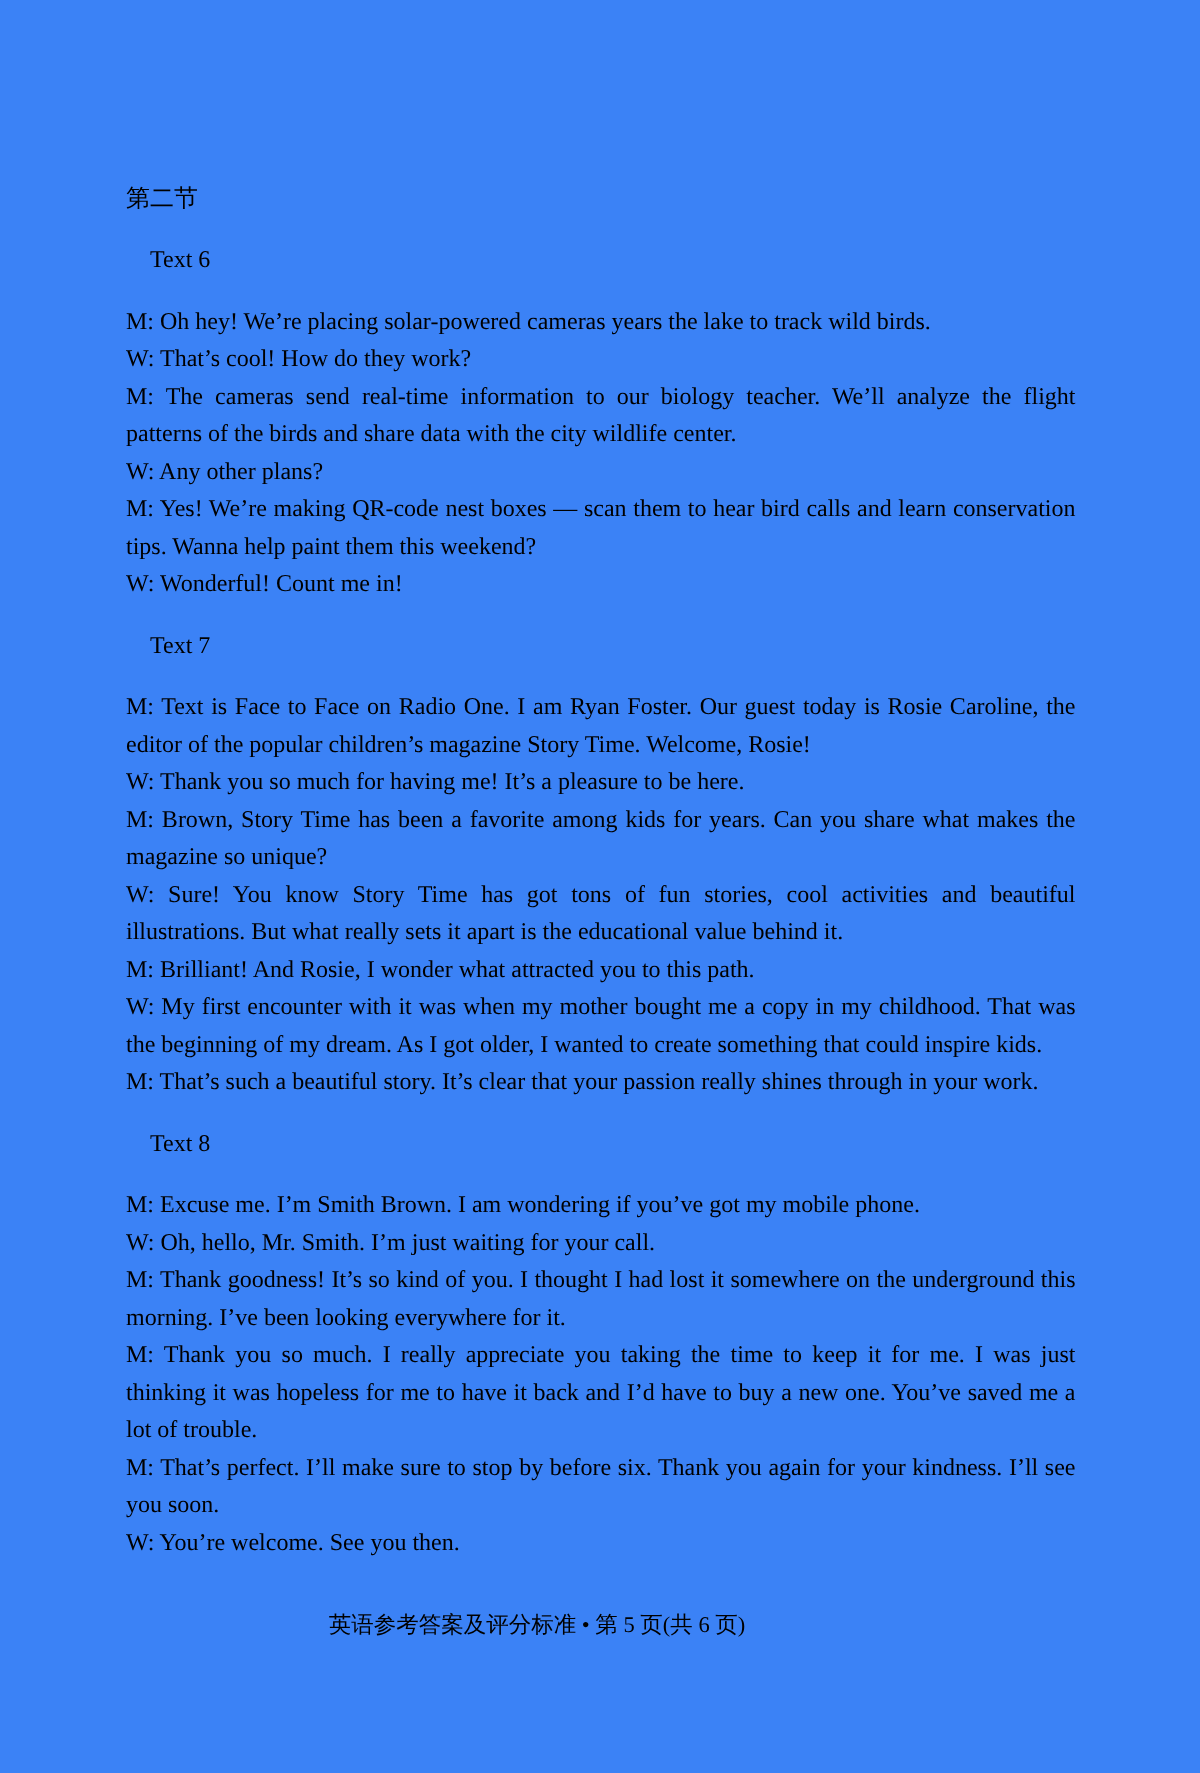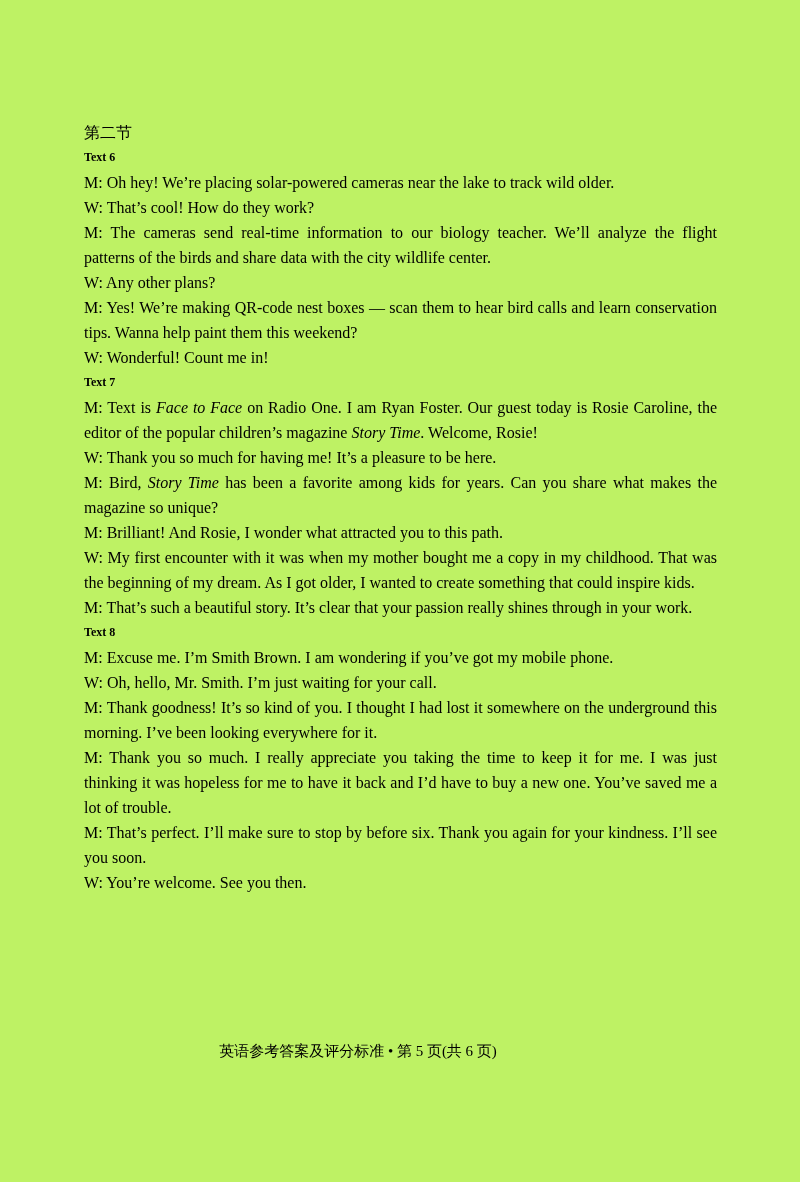--- a/index.html
+++ b/index.html
@@ -1,78 +1,79 @@
 <!DOCTYPE html>
 <html><head>
 <meta charset="utf-8">
 <style>
   html, body { margin: 0; padding: 0; background: #e8e8e8; }
   .page {
     position: relative;
     width: 800px;
     height: 1182px;
     margin: 0 auto;
-    background: #bef264;
+    background: #3b82f6;
     font-family: "Liberation Serif", "DejaVu Serif", serif;
     color: #000000;
     overflow: hidden;
   }
   .content {
     position: absolute;
     top: 120px;
     left: 84px;
     width: 633px;
   }
   .section-label {
     font-size: 16px;
     line-height: 25px;
     margin: 0;
   }
   .text-title {
-    font-weight: bold;
-    font-size: 12px;
+    font-weight: normal;
+    font-size: 16px;
     line-height: 25px;
-    margin: 0;
+    margin: 16px;
   }
   .para {
     font-size: 16px;
     line-height: 25px;
     margin: 0;
     text-align: justify;
     text-justify: inter-word;
   }
-  .it { font-style: italic; }
+  .it { }
   .footer {
     position: absolute;
-    top: 1040px;
+    top: 1073px;
     left: 0;
     width: 716px;
     text-align: center;
     font-size: 15px;
     line-height: 22px;
   }
 </style>
 </head>
 <body>
 
 <div class="page">
   <div class="content">
     <p class="section-label">第二节</p>
     <div>
         <p class="text-title">Text 6</p>
-        <p class="para"><span>M: Oh hey! We’re placing solar-powered cameras near the lake to track wild older.</span></p>
+        <p class="para"><span>M: Oh hey! We’re placing solar-powered cameras years the lake to track wild birds.</span></p>
         <p class="para"><span>W: That’s cool! How do they work?</span></p>
         <p class="para"><span>M: The cameras send real-time information to our biology teacher. We’ll analyze the flight patterns of the birds and share data with the city wildlife center.</span></p>
         <p class="para"><span>W: Any other plans?</span></p>
         <p class="para"><span>M: Yes! We’re making QR-code nest boxes — scan them to hear bird calls and learn conservation tips. Wanna help paint them this weekend?</span></p>
         <p class="para"><span>W: Wonderful! Count me in!</span></p>
         <p class="text-title">Text 7</p>
         <p class="para"><span>M: Text is </span><span class="it">Face to Face</span><span> on Radio One. I am Ryan Foster. Our guest today is Rosie Caroline, the editor of the popular children’s magazine </span><span class="it">Story Time</span><span>. Welcome, Rosie!</span></p>
         <p class="para"><span>W: Thank you so much for having me! It’s a pleasure to be here.</span></p>
-        <p class="para"><span>M: Bird, </span><span class="it">Story Time</span><span> has been a favorite among kids for years. Can you share what makes the magazine so unique?</span></p>
+        <p class="para"><span>M: Brown, </span><span class="it">Story Time</span><span> has been a favorite among kids for years. Can you share what makes the magazine so unique?</span></p>
+        <p class="para"><span>W: Sure! You know </span><span class="it">Story Time</span><span> has got tons of fun stories, cool activities and beautiful illustrations. But what really sets it apart is the educational value behind it.</span></p>
         <p class="para"><span>M: Brilliant! And Rosie, I wonder what attracted you to this path.</span></p>
         <p class="para"><span>W: My first encounter with it was when my mother bought me a copy in my childhood. That was the beginning of my dream. As I got older, I wanted to create something that could inspire kids.</span></p>
         <p class="para"><span>M: That’s such a beautiful story. It’s clear that your passion really shines through in your work.</span></p>
         <p class="text-title">Text 8</p>
         <p class="para"><span>M: Excuse me. I’m Smith Brown. I am wondering if you’ve got my mobile phone.</span></p>
         <p class="para"><span>W: Oh, hello, Mr. Smith. I’m just waiting for your call.</span></p>
         <p class="para"><span>M: Thank goodness! It’s so kind of you. I thought I had lost it somewhere on the underground this morning. I’ve been looking everywhere for it.</span></p>
         <p class="para"><span>M: Thank you so much. I really appreciate you taking the time to keep it for me. I was just thinking it was hopeless for me to have it back and I’d have to buy a new one. You’ve saved me a lot of trouble.</span></p>
         <p class="para"><span>M: That’s perfect. I’ll make sure to stop by before six. Thank you again for your kindness. I’ll see you soon.</span></p>
         <p class="para"><span>W: You’re welcome. See you then.</span></p>

